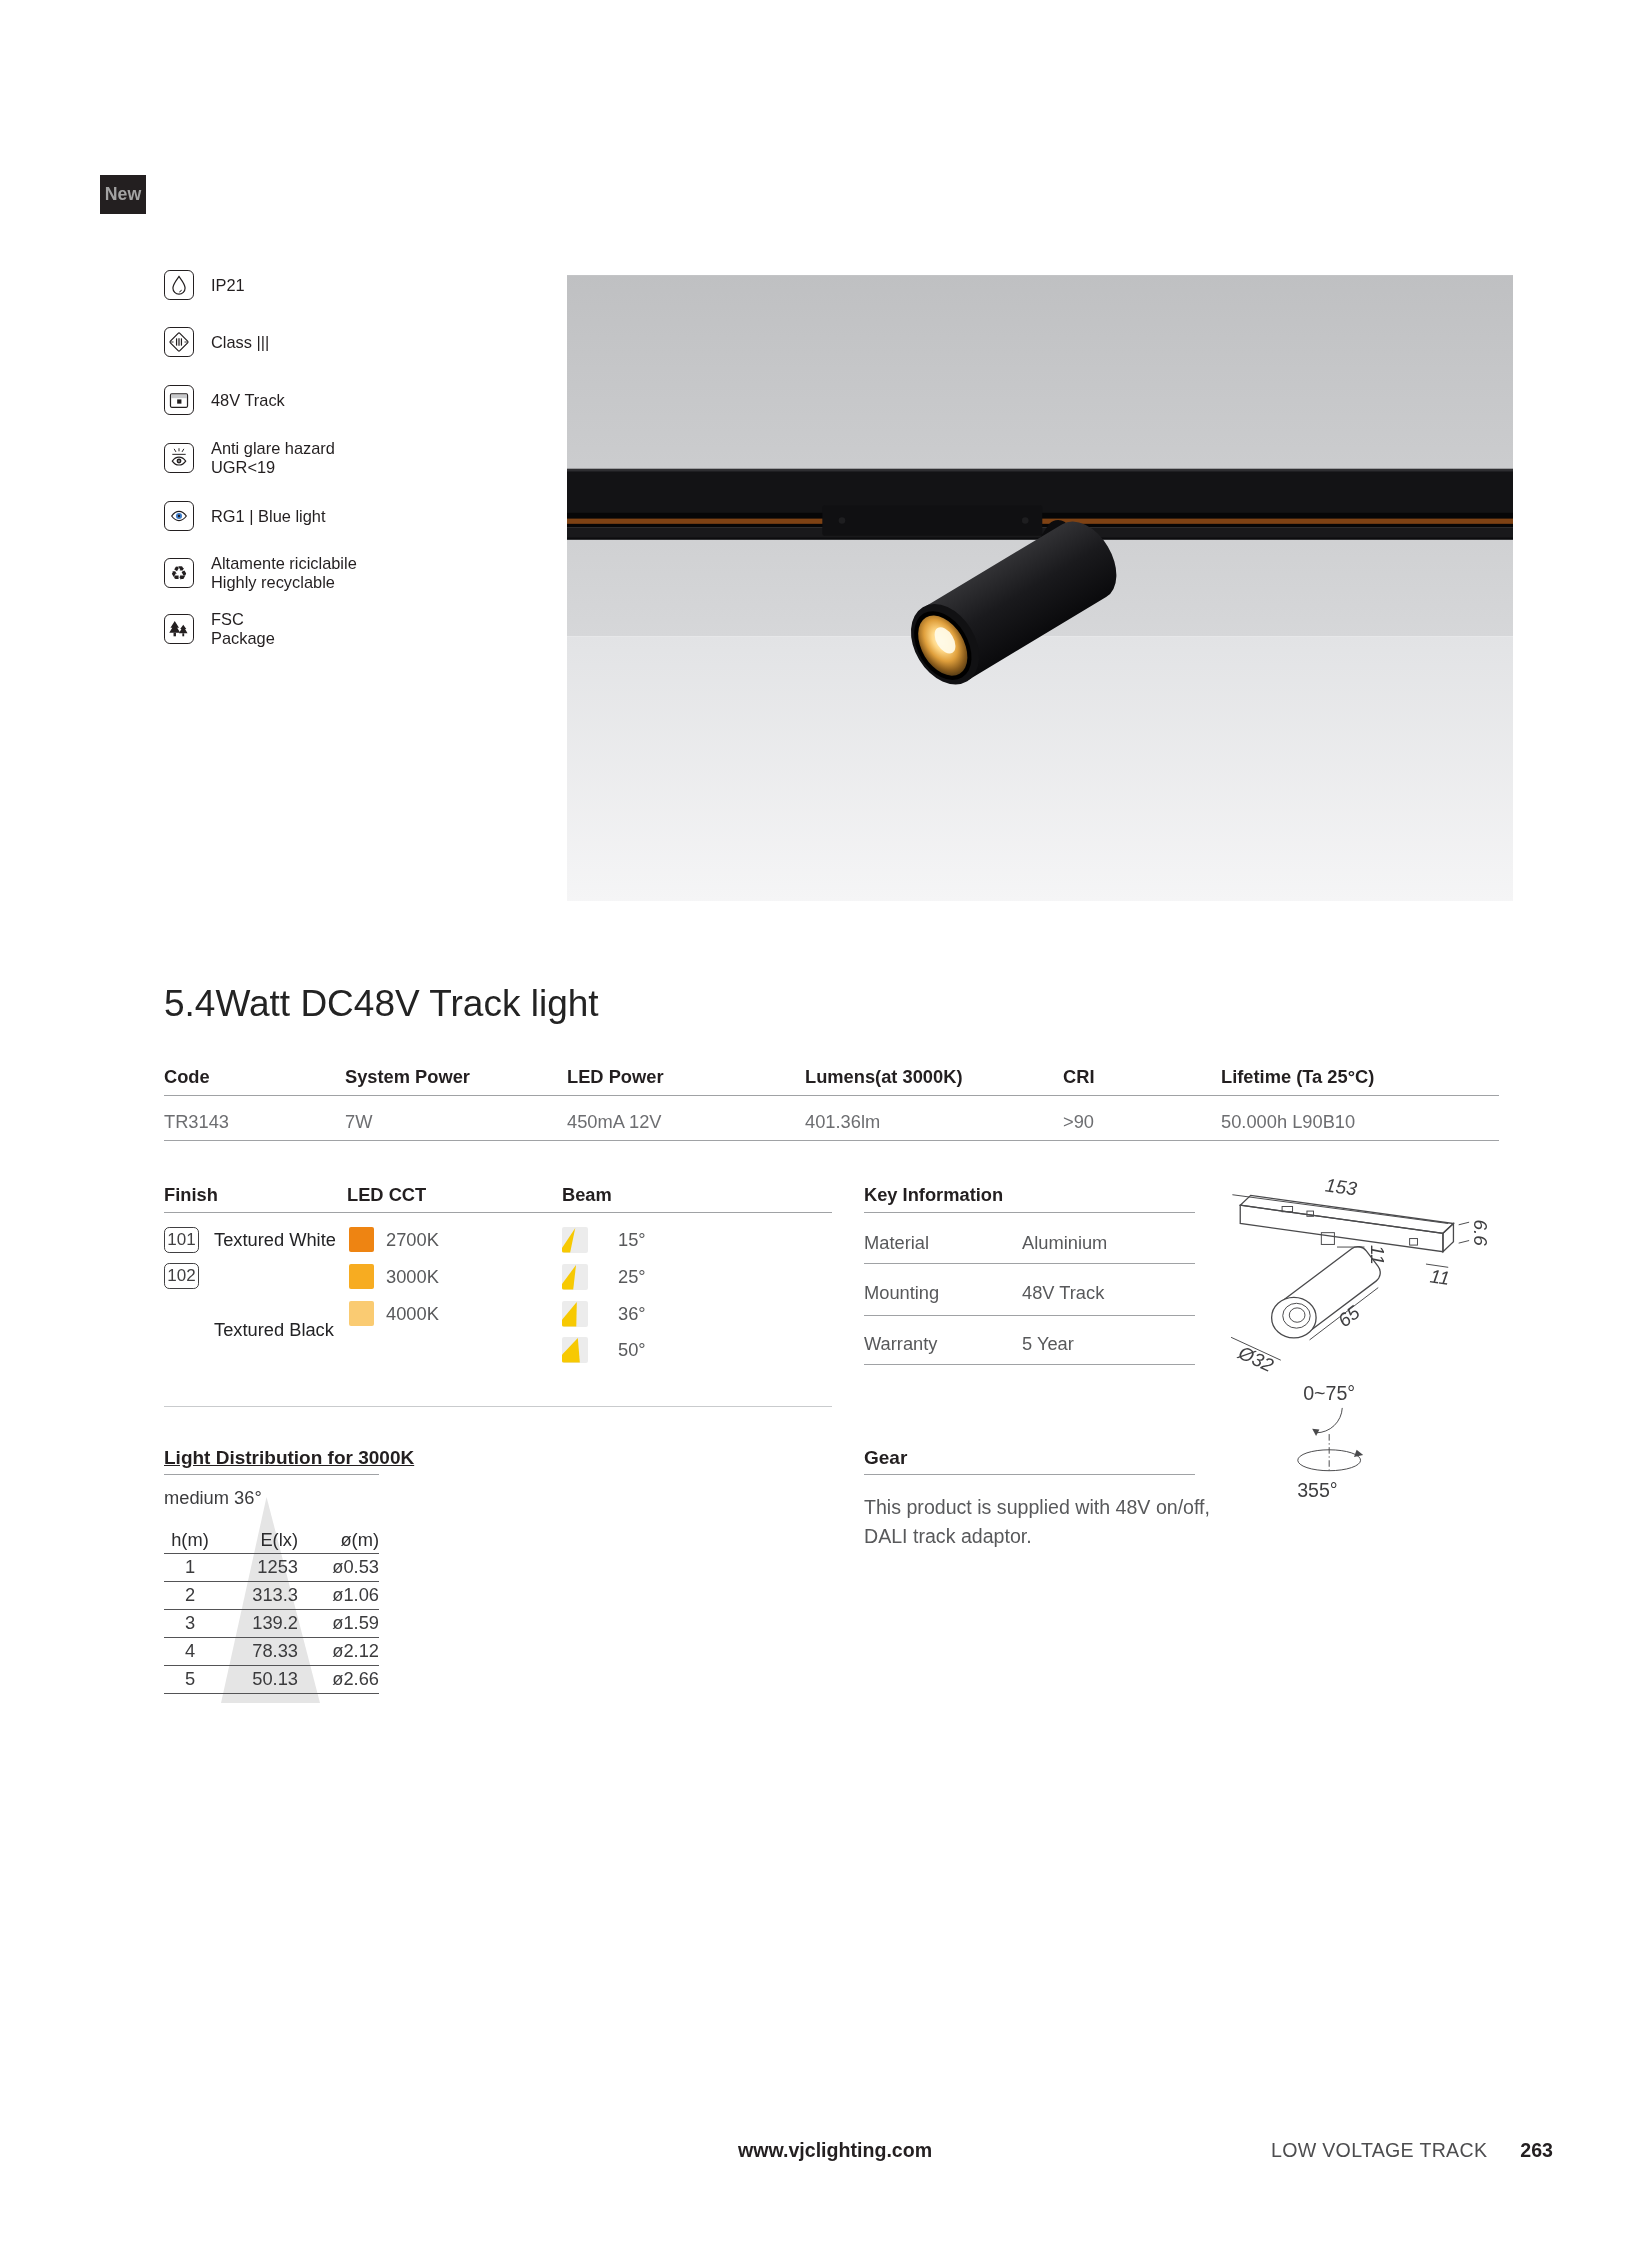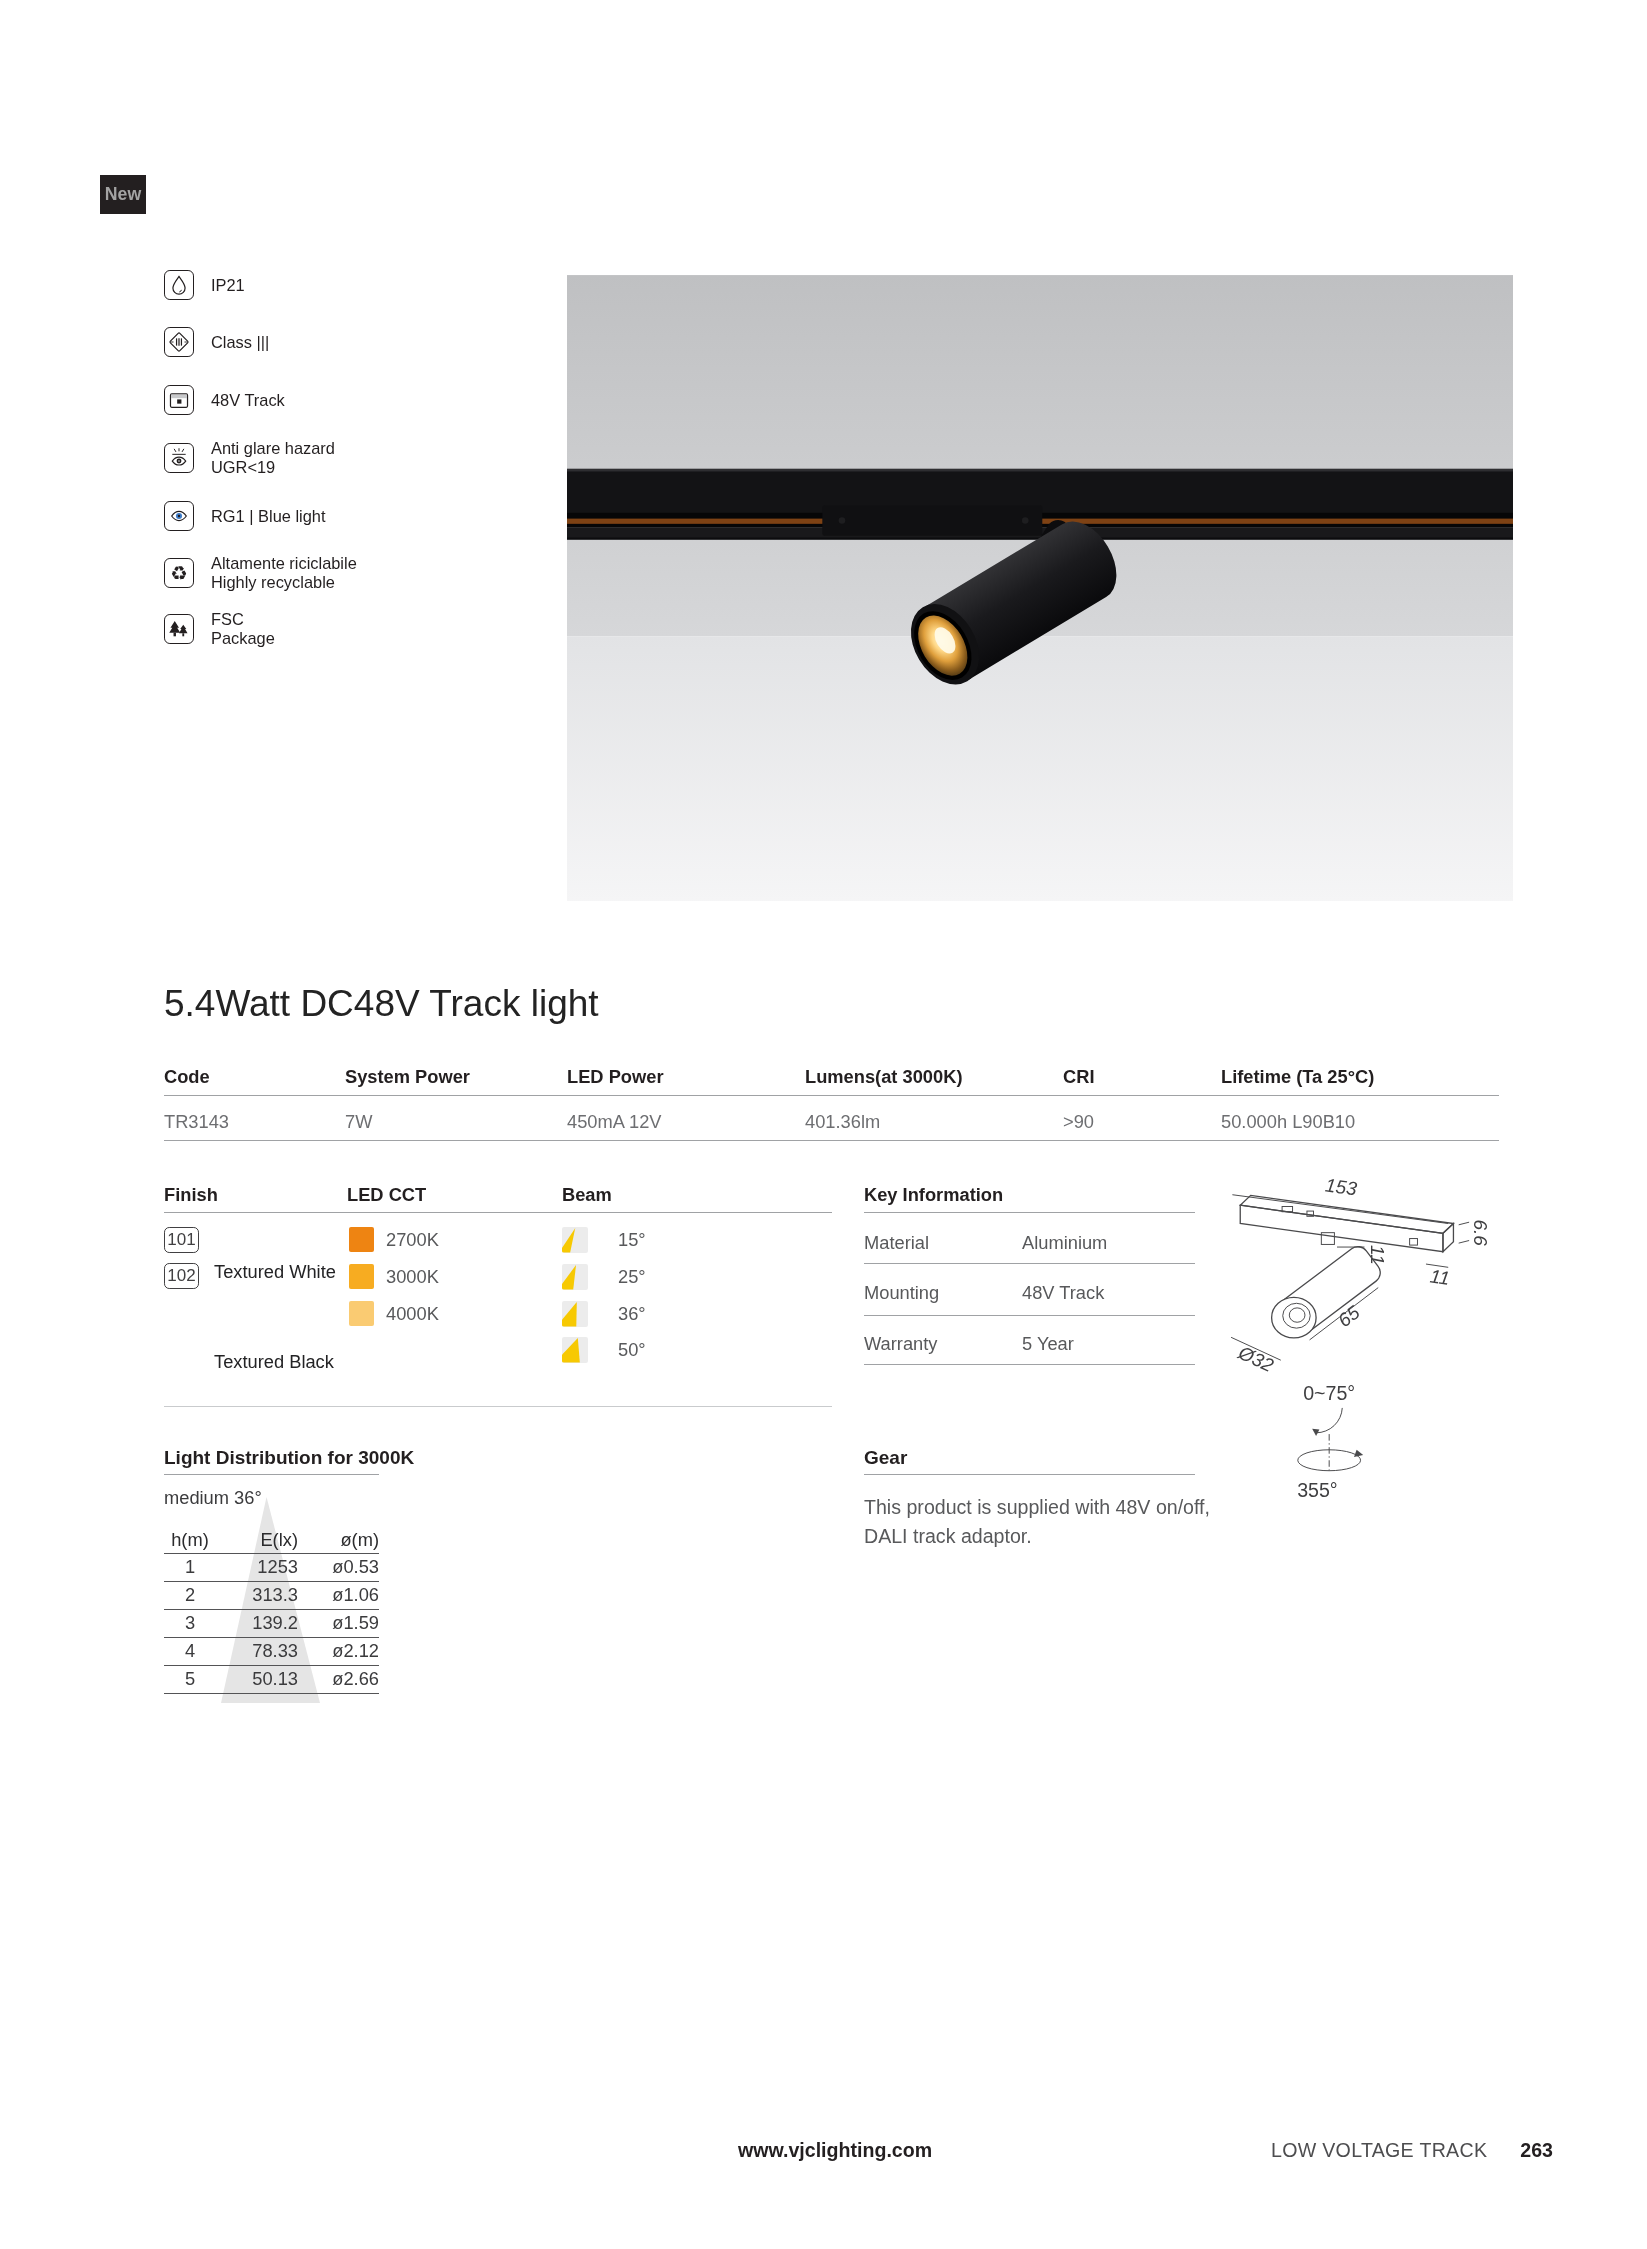--- a/index.html
+++ b/index.html
@@ -12,21 +12,21 @@
   .feat-box{position:absolute;left:164px;width:30px;height:30px;border:1.3px solid #231f20;border-radius:5.9px;box-sizing:border-box;display:flex;align-items:center;justify-content:center;}
   .feat-label{position:absolute;left:211px;height:30px;display:flex;flex-direction:column;justify-content:center;font-size:16.4px;line-height:19px;color:#231f20;white-space:nowrap;}
   
   .rule{position:absolute;height:1.3px;background:#a0a2a5;}
   
   .spec-h{position:absolute;top:1066px;font-size:18.3px;font-weight:bold;white-space:nowrap;}
   .spec-v{position:absolute;top:1111px;font-size:18.3px;color:#6d6e71;white-space:nowrap;}
   .sec-h{position:absolute;font-size:18.3px;font-weight:bold;white-space:nowrap;}
   
   .code-box{position:absolute;left:164px;width:35px;height:26px;border:1.3px solid #414042;border-radius:5.2px;box-sizing:border-box;display:flex;align-items:center;justify-content:center;font-size:17px;color:#414042;}
-  .code-label{position:absolute;left:214px;height:26px;line-height:26px;font-size:18.3px;color:#232325;white-space:nowrap;margin-top:32px;}
+  .code-label{position:absolute;left:214px;height:26px;line-height:26px;font-size:18.3px;color:#232325;white-space:nowrap;}
   .swatch{position:absolute;left:349px;width:25px;height:25px;border-radius:2px;}
   .cct-label{position:absolute;left:386px;height:25px;line-height:25px;font-size:18.3px;color:#58595b;}
   .beam-box{position:absolute;left:562px;width:25.5px;height:25.5px;border-radius:2px;background:#ececec;overflow:hidden;}
   .wedge{position:absolute;inset:0;background:#f7c902;}
   .w15{clip-path:polygon(52% 4%,32% 100%,0% 100%,0% 82%);}
   .w25{clip-path:polygon(55% 4%,44% 100%,0% 100%,0% 78%);}
   .w36{clip-path:polygon(58% 4%,56% 100%,0% 100%,0% 74%);}
   .w50{clip-path:polygon(62% 4%,70% 100%,0% 100%,0% 70%);}
   .beam-label{position:absolute;left:602px;height:25.5px;line-height:25.5px;font-size:18.3px;color:#58595b;margin-left:16px;}
   
@@ -304,21 +304,21 @@
       <polygon points="144,388 150,399 155,389" fill="#4a4a4c" stroke="none"></polygon>
 
       <line x1="170" y1="396" x2="170" y2="452" stroke-width="1.5" stroke-dasharray="10 4 2 4"></line>
       <ellipse cx="170" cy="436" rx="48" ry="16" stroke-width="1.5"></ellipse>
       <polygon points="212,420 222,428 208,431" fill="#4a4a4c" stroke="none"></polygon>
       <text class="angtxt" stroke="none" text-anchor="middle" transform="translate(152,492)">355°</text>
     </svg>
   </div>
 
   <div>
-    <span class="sec-h" style="left:164px;top:1447px;font-size:19px;">Light Distribution for 3000K</span>
+    <span class="sec-h" style="left:164px;top:1447px;font-size:19px;text-decoration:underline;">Light Distribution for 3000K</span>
     <div class="rule" style="left:164px;top:1474px;width:215px;"></div>
     <span class="medium-label">medium 36°</span>
     <div class="cone"></div>
     <div class="ld-table">
       <div class="ld-row hdr">
         <span class="ld-c1">h(m)</span>
         <span class="ld-c2">E(lx)</span>
         <span class="ld-c3">ø(m)</span>
       </div>
       <div class="ld-row">

